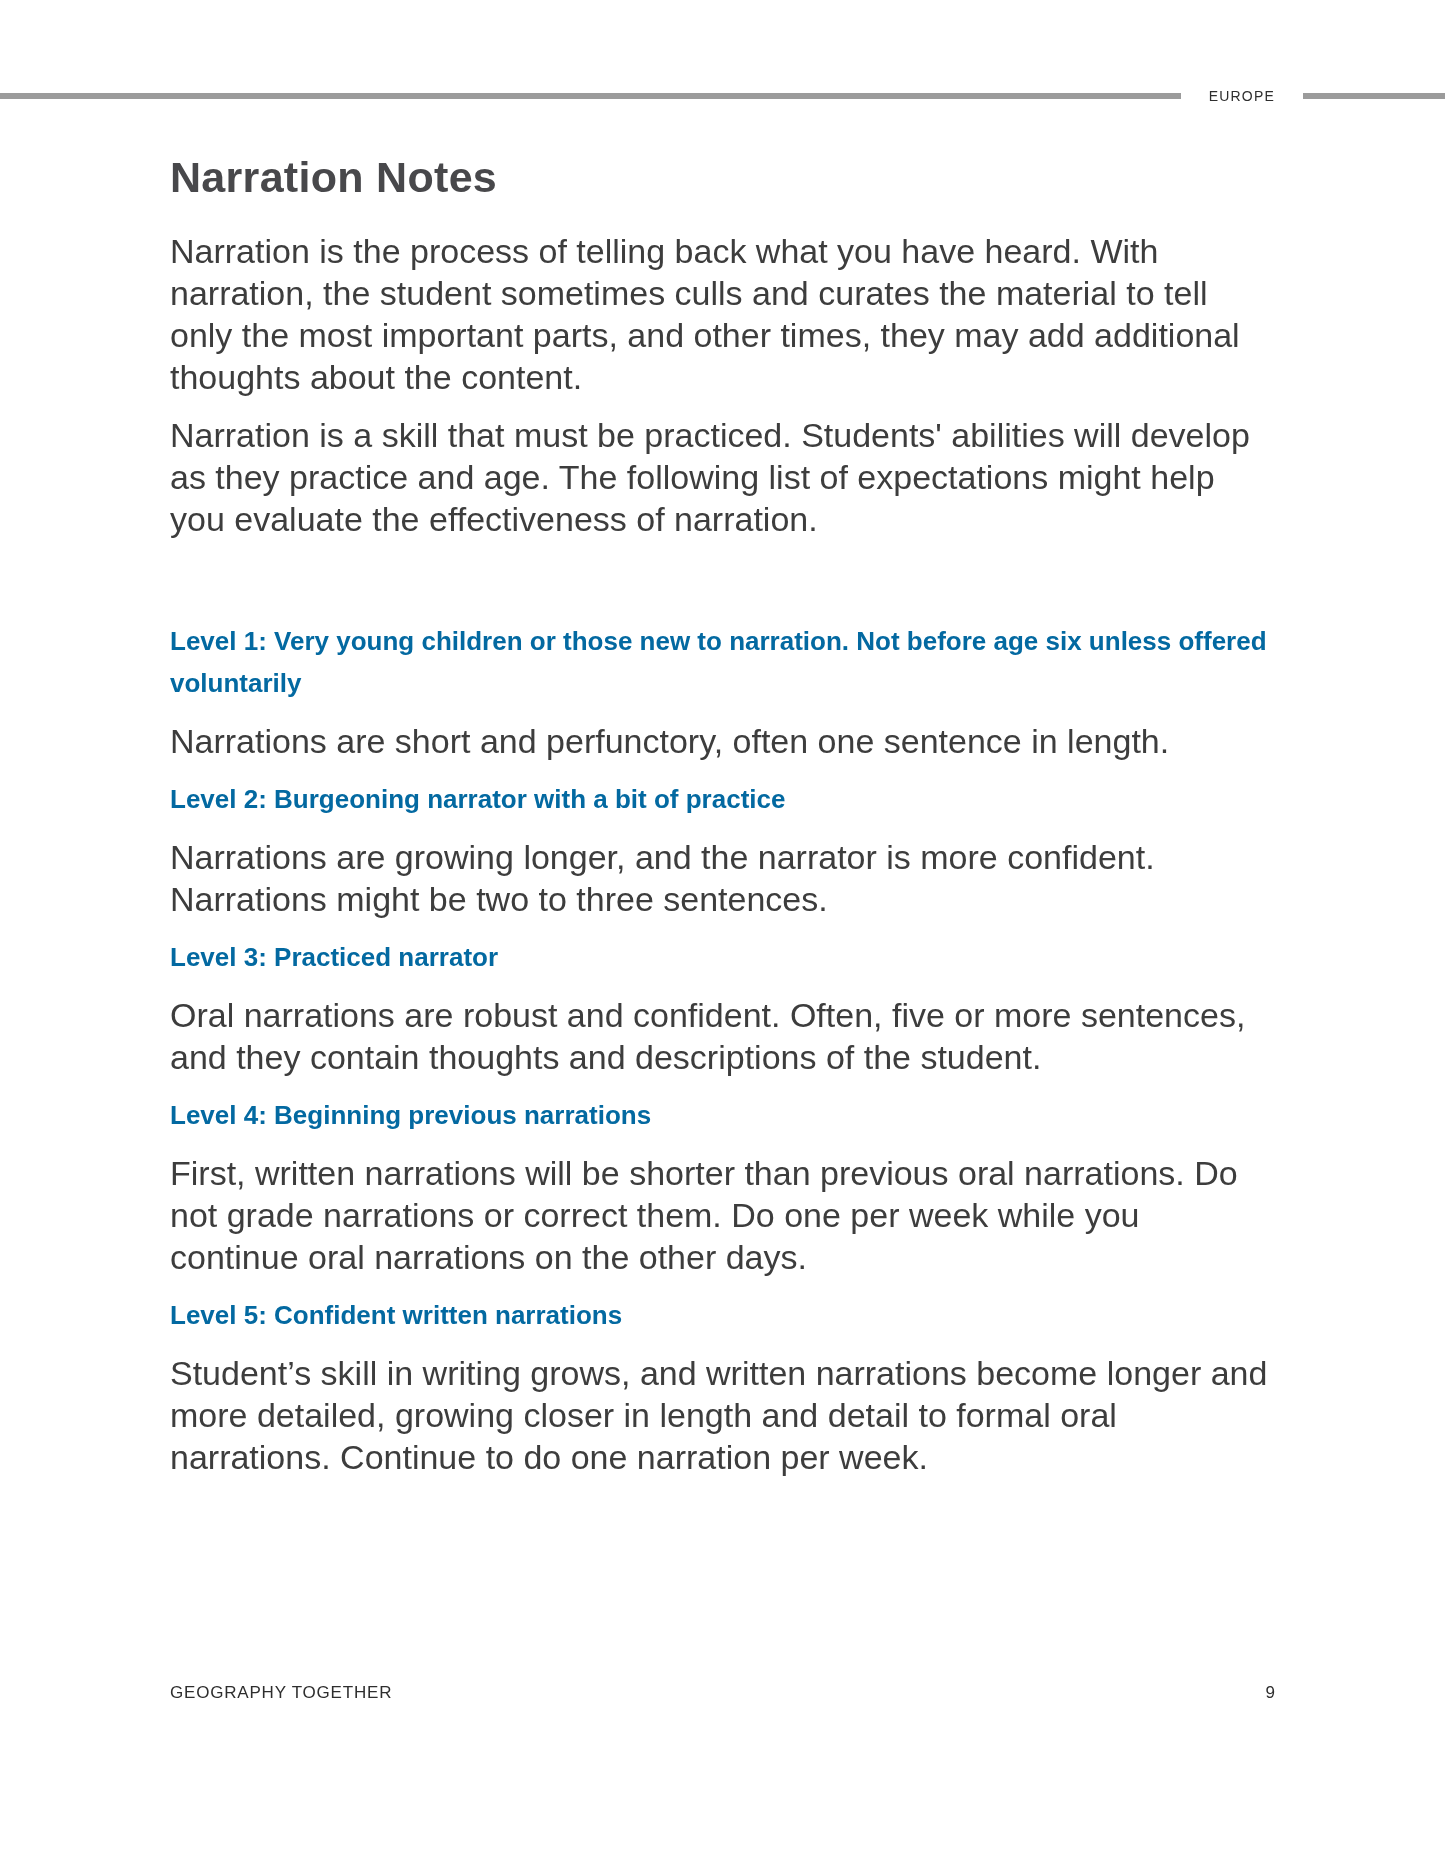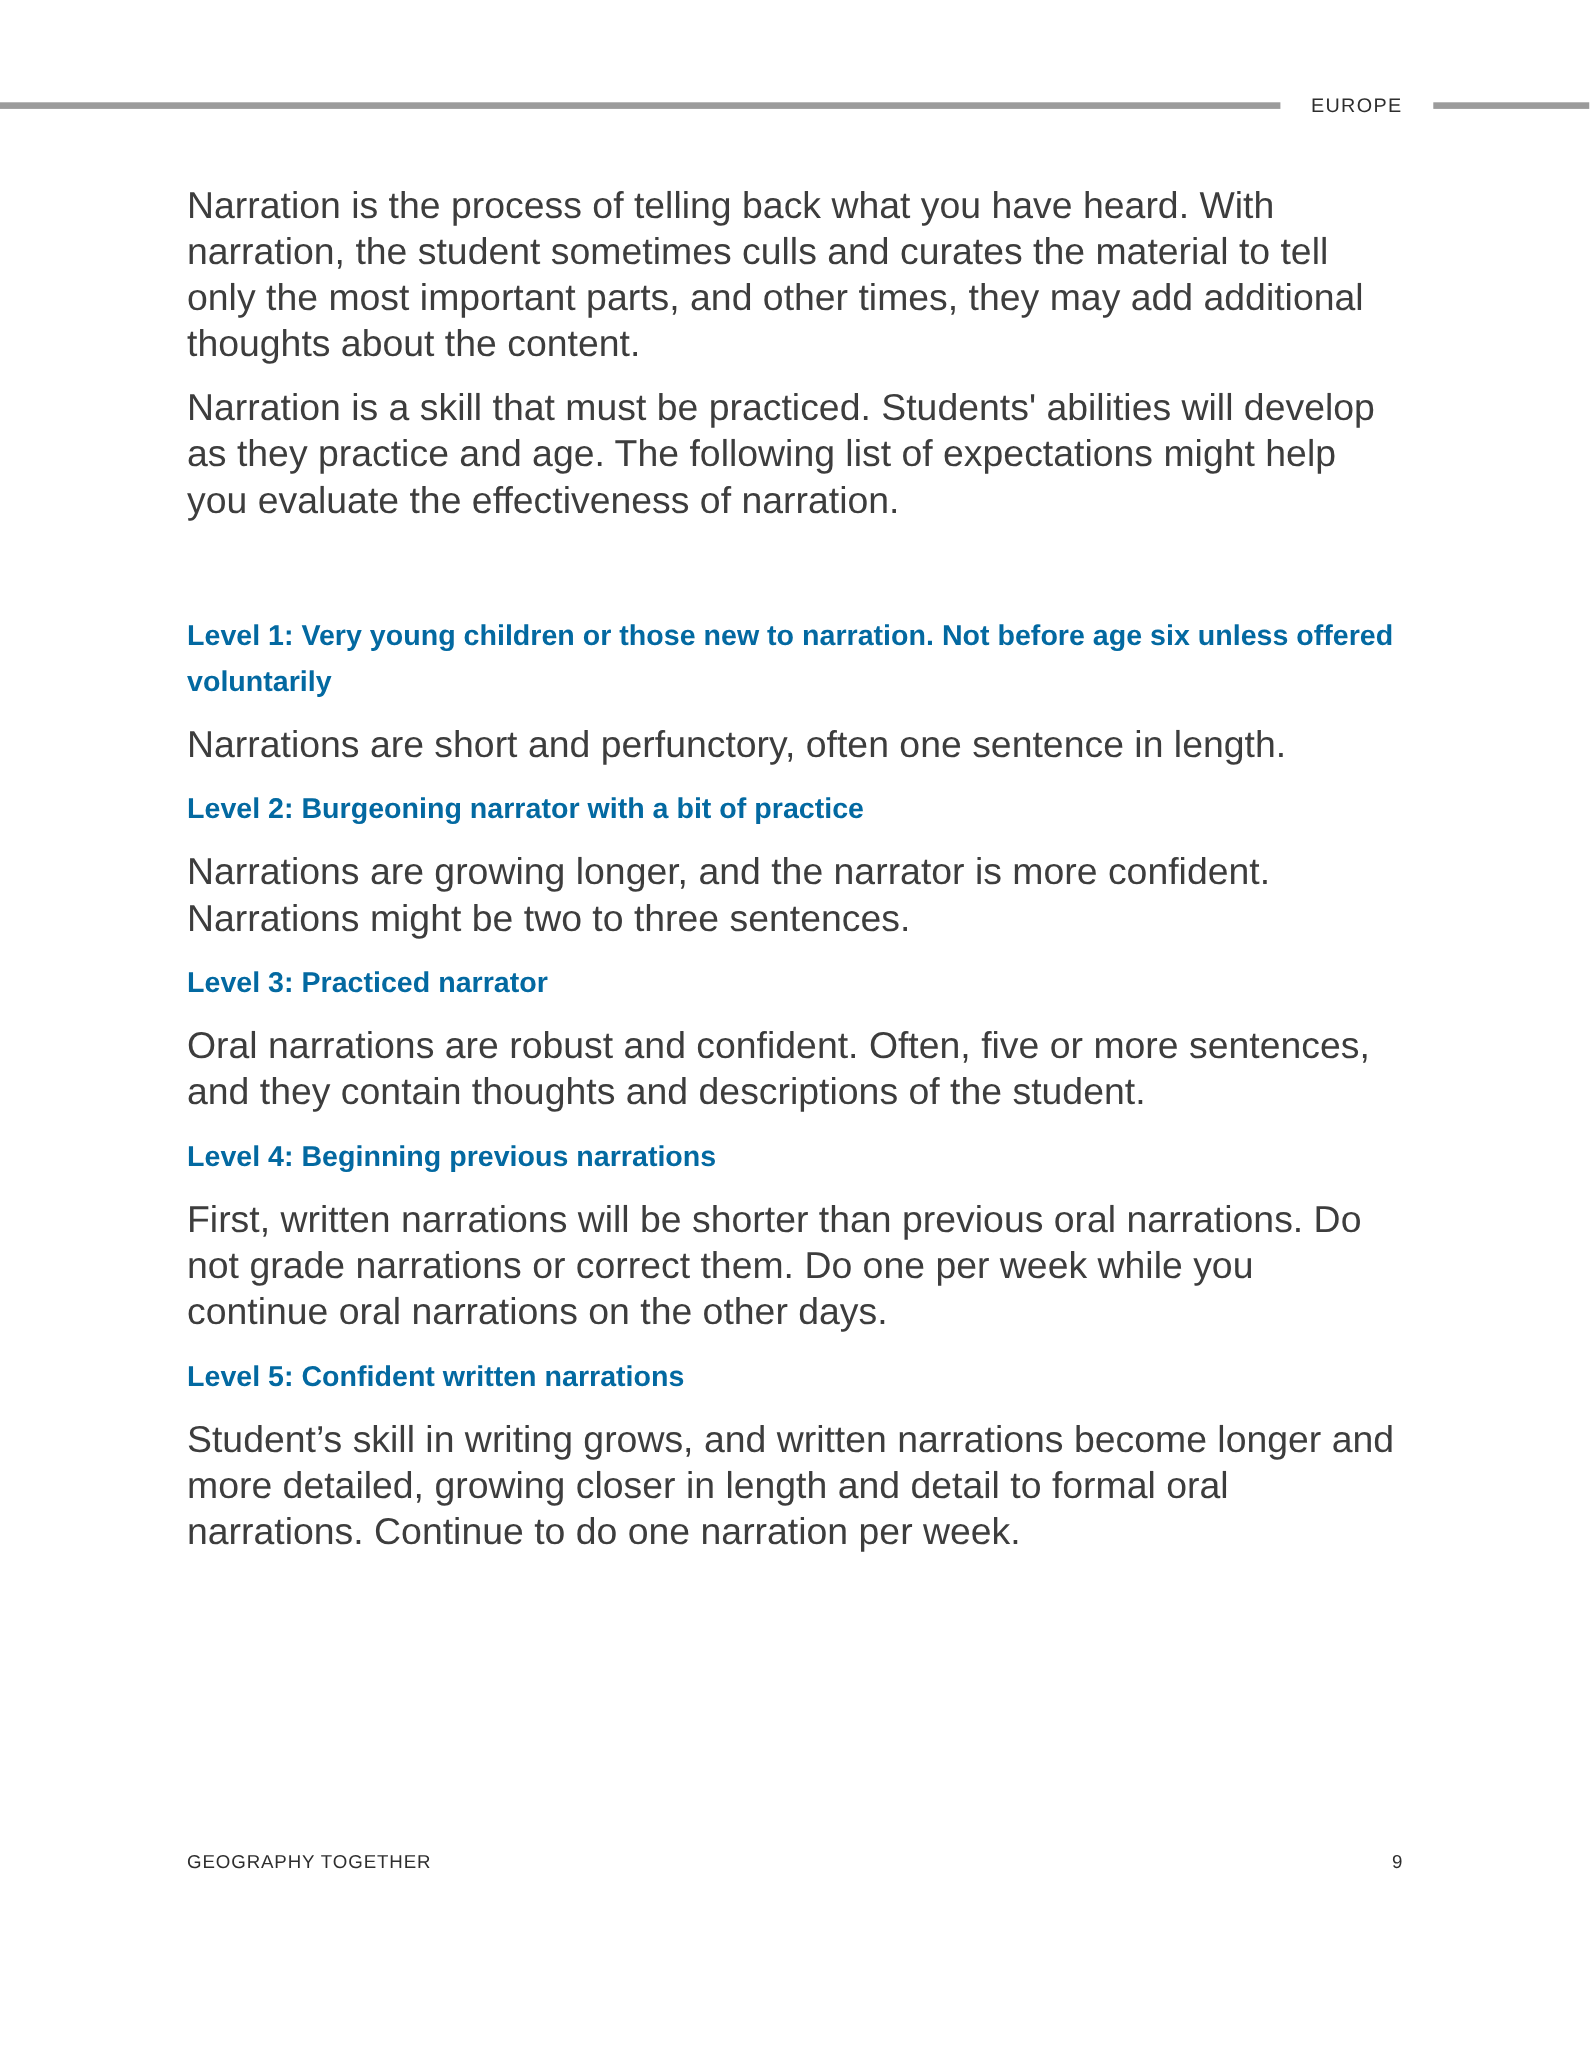--- a/index.html
+++ b/index.html
@@ -31,21 +31,21 @@
   }
   .rule {
     height: 6px;
     background: #9b9b9b;
   }
   .rule-left { flex: 1 1 auto; }
   .rule-right { width: 142px; flex: 0 0 auto; }
   .running-label {
     flex: 0 0 auto;
     padding: 0 28px;
-    font-size: 18px;
+    font-size: 14px;
     letter-spacing: 1.2px;
     color: #2e2e2e;
     white-space: nowrap;
   }
 
   
   .content {
     position: absolute;
     left: 170px;
     width: 1105px;
@@ -98,20 +98,21 @@
 
 <div class="page">
 
   <header class="running-head">
     <div class="rule rule-left"></div>
     <div class="running-label">EUROPE</div>
     <div class="rule rule-right"></div>
   </header>
 
   <main class="content">
+    <h1 class="page-title">Narration Notes</h1>
 
     <p>Narration is the process of telling back what you have heard. With narration, the student sometimes culls and curates the material to tell only the most important parts, and other times, they may add additional thoughts about the content.</p>
     <p>Narration is a skill that must be practiced. Students' abilities will develop as they practice and age. The following list of expectations might help you evaluate the effectiveness of narration.</p>
 
     <section>
       <h2 class="level-heading first">Level 1: Very young children or those new to narration. Not before age six unless offered voluntarily</h2>
       <p>Narrations are short and perfunctory, often one sentence in length.</p>
     </section>
 
     <section>

